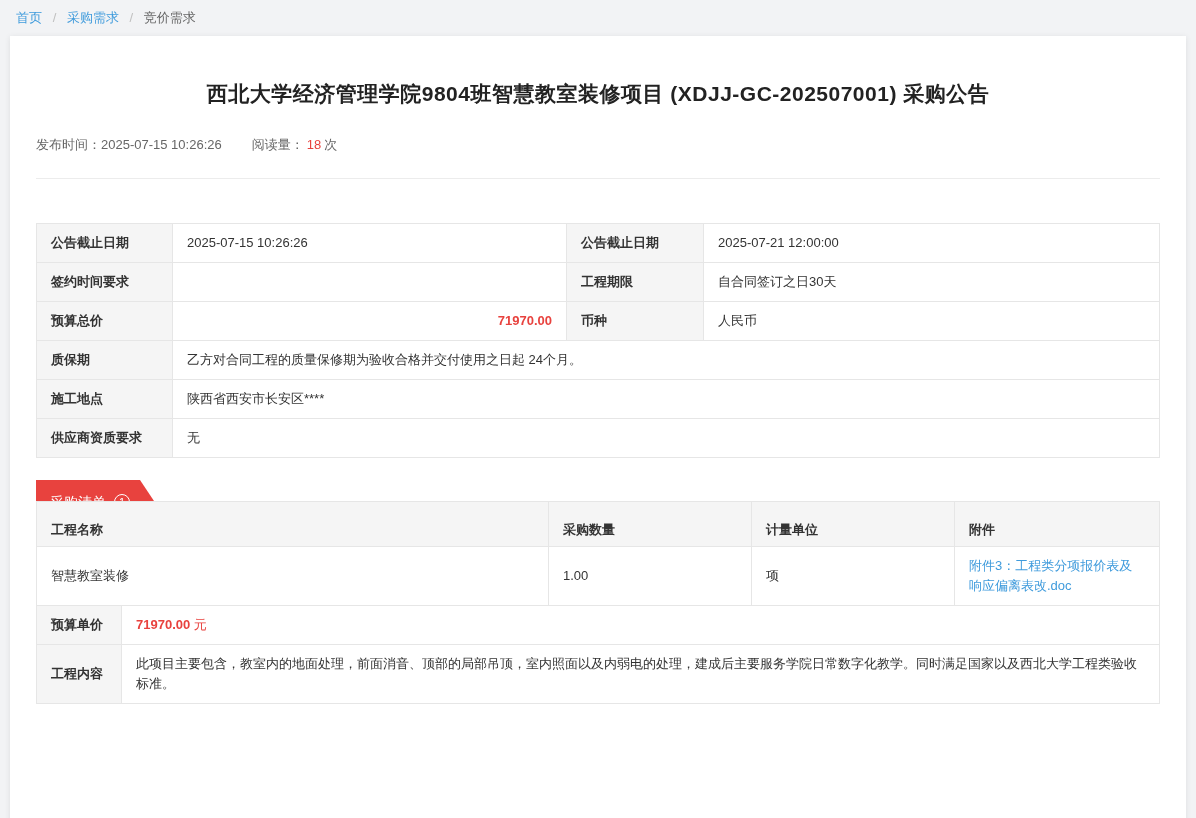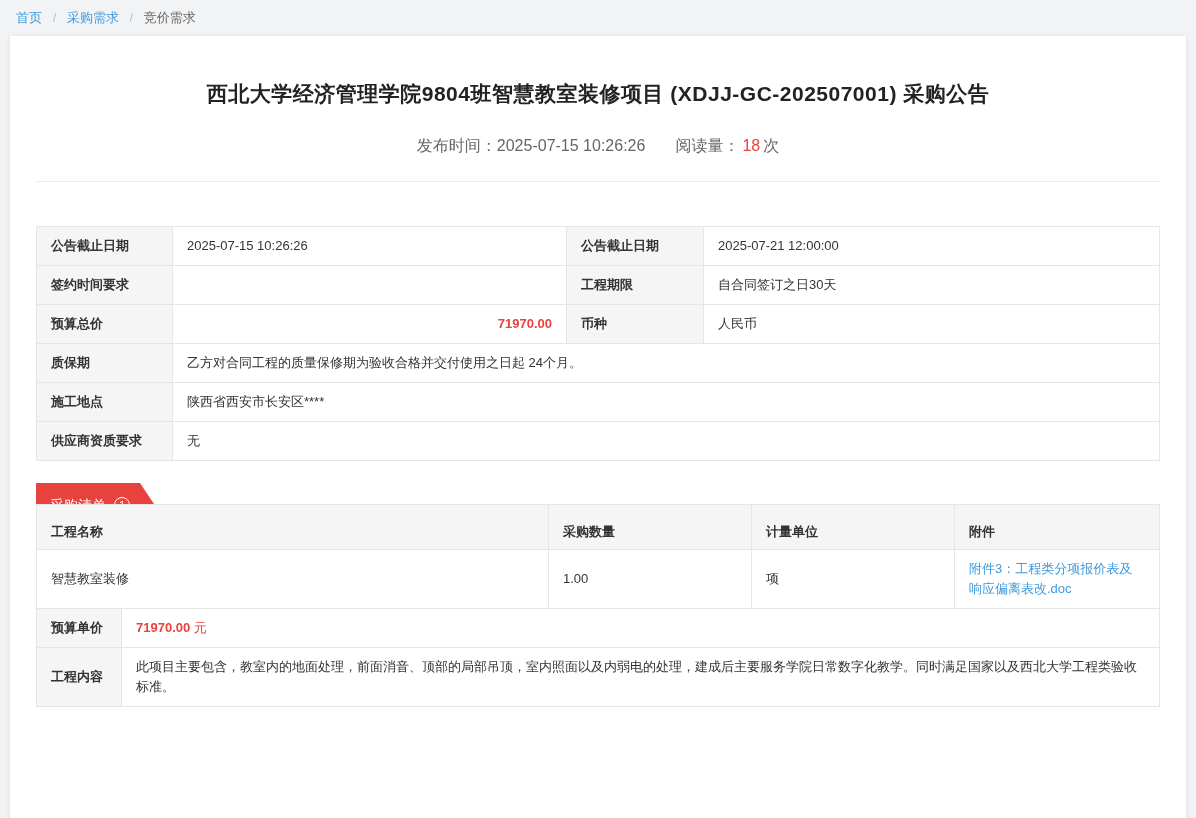--- a/index.html
+++ b/index.html
@@ -25,21 +25,21 @@
     min-height:1100px;
   }
   .title {
     padding-top:44px;
     text-align:center;
     font-size:21px;
     font-weight:bold;
     color:#222;
     letter-spacing:0.5px;
   }
-  .meta { margin-top:28px; text-align:center; font-size:16px; color:#666; }
+  .meta { margin-top:28px; text-align:left; font-size:13px; color:#666; }
   .meta .gap { display:inline-block; width:30px; }
   .meta .views-count { color:#e8423e; margin:0 3px; }
   .divider { border-bottom:1px solid #ececec; margin-top:24px; }
 
   
   table { width:100%; border-collapse:collapse; table-layout:fixed; font-size:13px; }
   td, th { border:1px solid #e6e6e6; padding:9px 14px; line-height:20px; text-align:left; vertical-align:middle; word-break:break-all; }
   td.lbl, th { background:#f5f5f5; font-weight:bold; color:#333; }
   .details { margin-top:44px; }
   .details col.c1 { width:136px; }
@@ -68,21 +68,21 @@
     border:1px solid #fff;
     border-radius:50%;
     font-size:11px;
     line-height:14px;
     text-align:center;
   }
   .items col.i1 { width:512px; }
   .items col.i2 { width:203px; }
   .items col.i3 { width:203px; }
   .items td { height:55px; }
-  .items tr.head th { height:32px; padding-top:18px; padding-bottom:6px;font-family:Liberation Mono, monospace; }
+  .items tr.head th { height:32px; padding-top:18px; padding-bottom:6px; }
   .att-link { color:#3f9bdc; text-decoration:none; cursor:pointer; }
   .extra { margin-top:-1px; }
   .extra col.e1 { width:85px; }
 </style>
 </head>
 <body>
 
 <div class="breadcrumb">
   <a>首页</a>
   <span class="sep">/</span>

